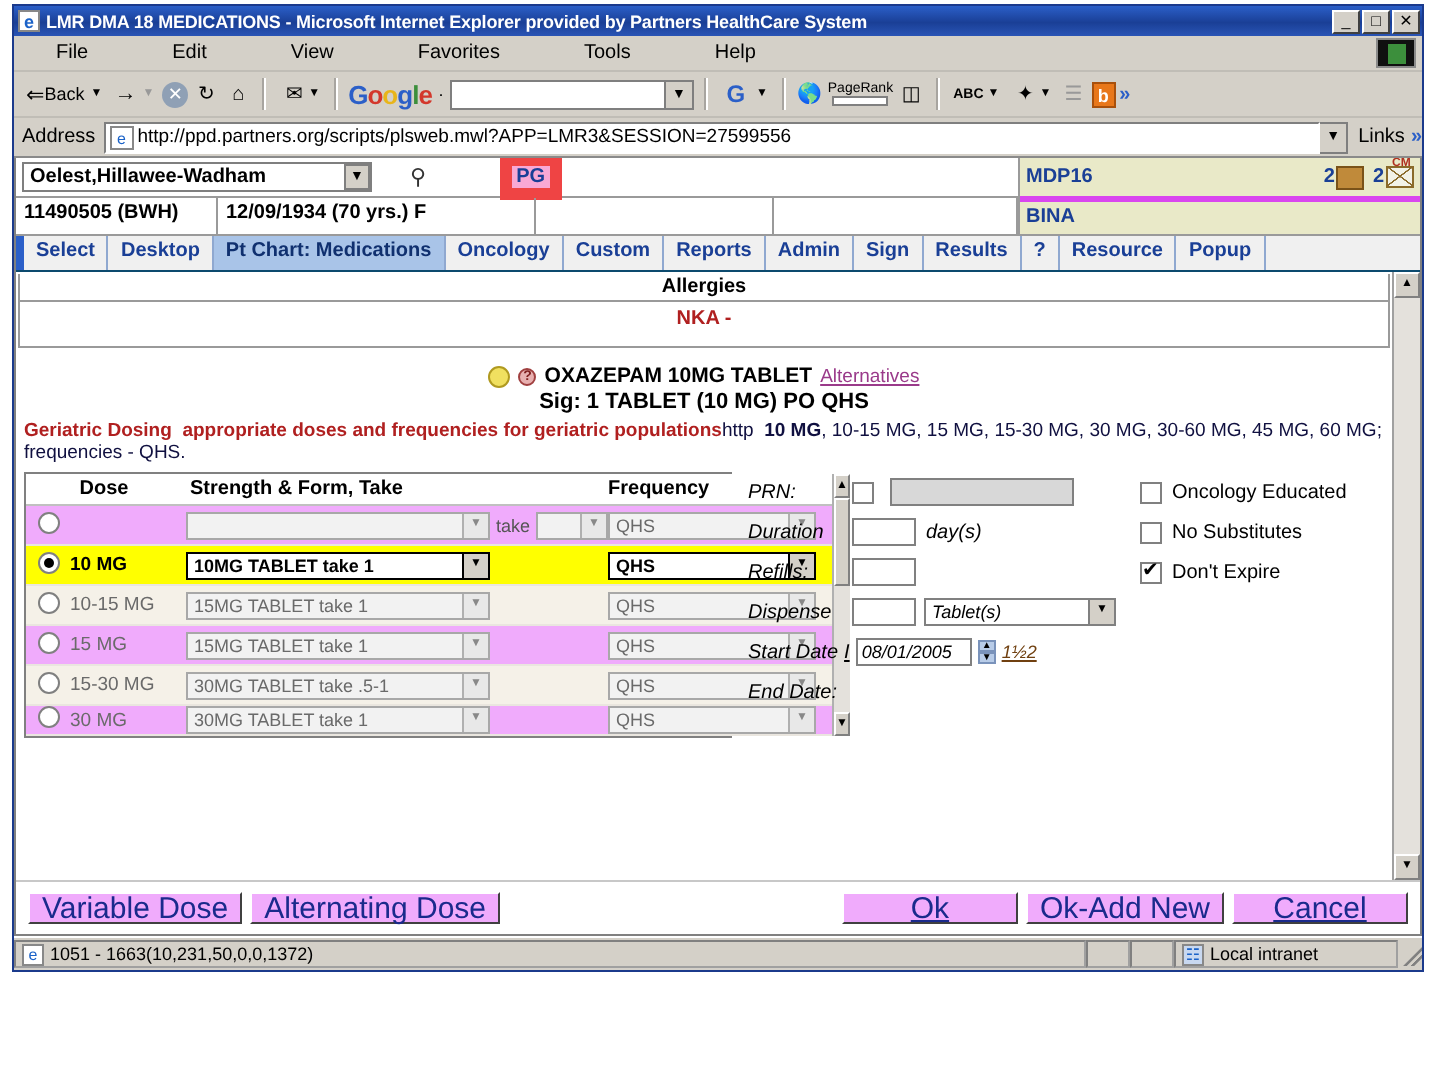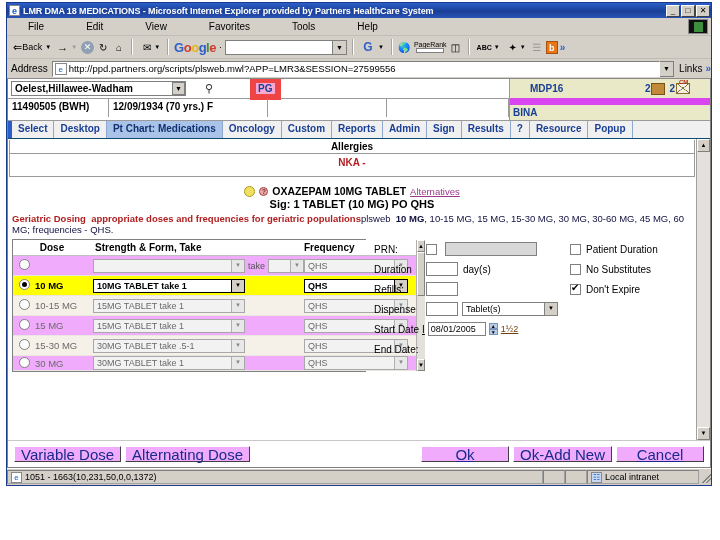--- a/index.html
+++ b/index.html
@@ -201,22 +201,22 @@
   .pt-cell.c2{width:150px;}
   .pt-cell.c3{width:110px;}
   .pt-cell.c4{flex:1;}
   .pt-right{
     width:200px; background:#e9e9c8;
     border-left:1px solid #9a9a9a;
     display:flex;flex-direction:column;
   }
   .pt-right-top{
     height:19px;display:flex;align-items:center;
-    border-bottom:7px solid #d946ef;
-    padding:0 20px;
+    border-bottom:3px solid #d946ef;
+    padding:0 3px;
   }
   .pt-right-top .mdp{font-size:10px;font-weight:bold;color:#1a3f96;flex:1;}
   .cnt{font-size:10px;font-weight:bold;color:#1a3f96;margin-right:1px;}
   .env-ico{
     width:14px;height:11px;background:#f2f2e8;border:1px solid #8a6a2a;
     position:relative; box-sizing:border-box;
   }
   .env-ico::after{content:"";position:absolute;left:0;top:0;width:100%;height:100%;
     background:linear-gradient(to bottom right,transparent 45%,#8a6a2a 46%,#8a6a2a 50%,transparent 51%),
                linear-gradient(to bottom left,transparent 45%,#8a6a2a 46%,#8a6a2a 50%,transparent 51%);}
@@ -349,21 +349,21 @@
   }
   .dt-scroll .sb{height:12px;background:#d4d0c8;border:1px solid #fff;
     border-right-color:#808080;border-bottom-color:#808080;
     font-size:6px;text-align:center;line-height:10px;box-sizing:border-box;}
   .dt-scroll .th{height:44px;background:#d4d0c8;border:1px solid #fff;
     border-right-color:#808080;border-bottom-color:#808080;box-sizing:border-box;}
   .dt-scroll .tr{flex:1;}
 
   
   .rform{ flex:1; padding-left:8px; display:flex; }
-  .rf-left{ width:190px; }
+  .rf-left{ width:190px;font-style:italic; }
   .rf-right{ flex:1; padding-left:6px;}
   .frow{ display:flex; align-items:center; height:20px; font-size:10px;}
   .frow .flab{width:52px;white-space:nowrap;}
   .txtin{
     height:14px;border:1px solid #808080;background:#fff;
     box-sizing:border-box;
   }
   .txtin.grey{background:#d8d8d8;}
   .chk{
     width:11px;height:11px;border:1px solid #808080;background:#fff;
@@ -571,21 +571,21 @@
           <div class="med-line1">
             <span class="dot-y"></span>
             <span class="dot-q">?</span>
             <span>OXAZEPAM 10MG TABLET</span>
             <span class="alt-link">Alternatives</span>
           </div>
           <div class="med-line2">Sig: 1 TABLET (10 MG) PO QHS</div>
         </div>
 
         <div class="geri">
-          <b>Geriatric Dosing</b>&nbsp;&nbsp;<b>appropriate doses and frequencies for geriatric populations</b><span class="dosevals">plsweb</span>&nbsp;&nbsp;<span class="dosevals"><b>10 MG</b><span>, 10-15 MG, 15 MG, 15-30 MG, 30 MG, 30-60 MG, 45 MG, 60 MG; frequencies - QHS.</span></span>
+          <b>Geriatric Dosing</b>&nbsp;&nbsp;<b>appropriate doses and frequencies for geriatric populations</b><span class="dosevals">http</span>&nbsp;&nbsp;<span class="dosevals"><b>10 MG</b><span>, 10-15 MG, 15 MG, 15-30 MG, 30 MG, 30-60 MG, 45 MG, 60 MG; frequencies - QHS.</span></span>
         </div>
 
         <div class="mid">
 
           <div class="dose-table">
             <div class="dt-inner">
               <div class="dt-head">
                 <div class="h-dose">Dose</div>
                 <div class="h-strength">Strength &amp; Form, Take</div>
                 <div class="h-freq">Frequency</div>
@@ -744,21 +744,21 @@
                 <span class="calc-ico">1½2</span>
               </div>
               <div class="frow">
                 <div>End Date:</div>
               </div>
             </div>
 
             <div class="rf-right">
               <div class="cbrow">
                 <span class="chk"></span>
-                <span>Patient Duration</span>
+                <span>Oncology Educated</span>
               </div>
               <div class="cbrow">
                 <span class="chk"></span>
                 <span>No Substitutes</span>
               </div>
               <div class="cbrow">
                 <span class="chk on"></span>
                 <span>Don't Expire</span>
               </div>
             </div>

